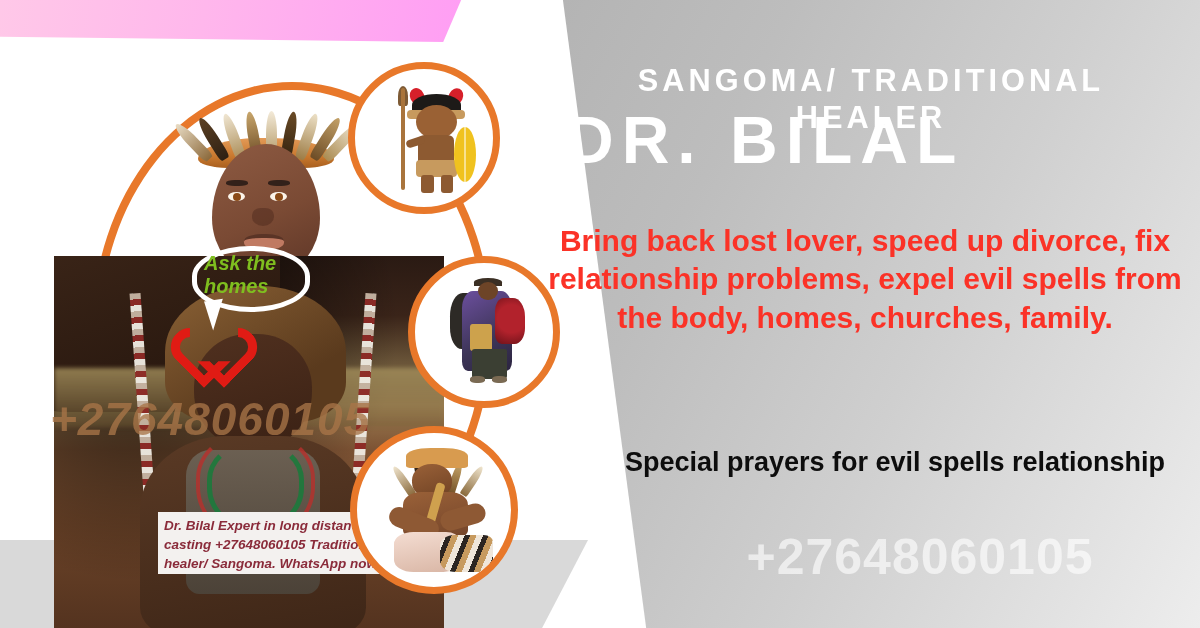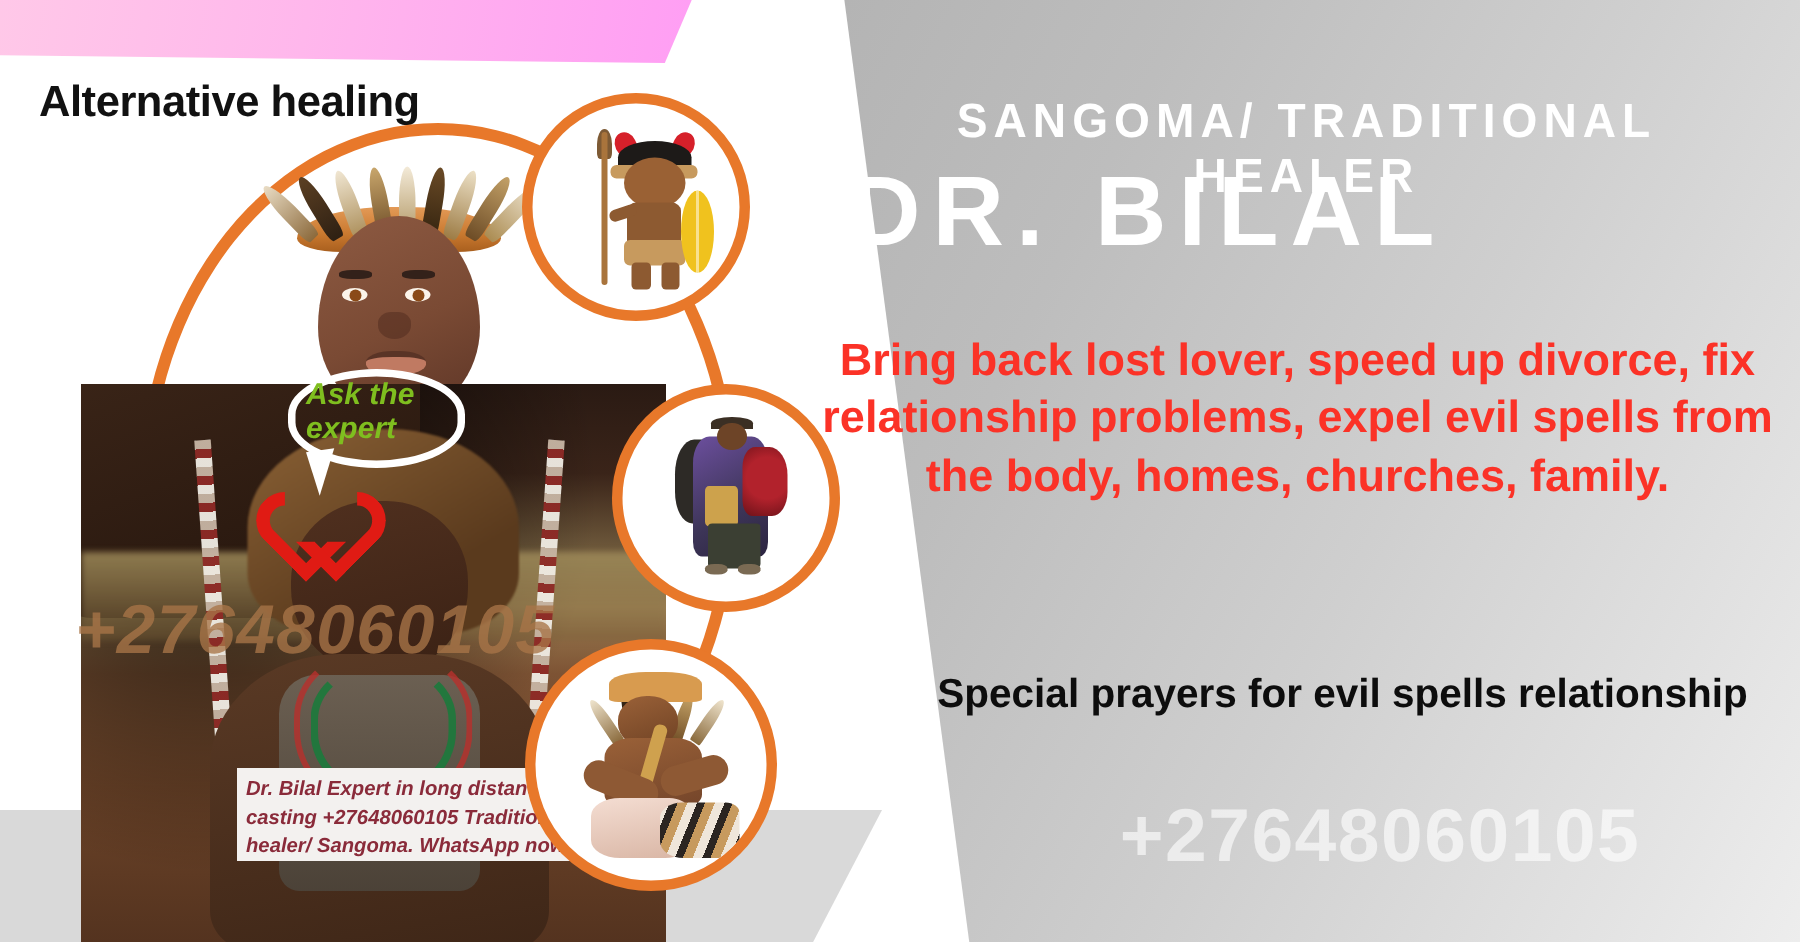--- a/index.html
+++ b/index.html
@@ -370,21 +370,20 @@
 
 <div id="poster">
 
   <div class="bar-pink"></div>
   <div class="bar-orange"></div>
 
   <div class="grey-panel"></div>
   <div class="grey-wedge"></div>
   <div class="grey-wedge-2"></div>
 
-  <div class="alt-healing">Alternative healing</div>
 
   <div class="arc"></div>
 
   <div class="main-figure">
     <div class="mf-band">
       <span class="feather" style="left:6px;  transform:rotate(-44deg); background:linear-gradient(180deg,#e9dcc4,#8c6a3c);"></span>
       <span class="feather" style="left:22px; transform:rotate(-32deg); background:linear-gradient(180deg,#5c4023,#2e2013);"></span>
       <span class="feather" style="left:38px; transform:rotate(-20deg); background:linear-gradient(180deg,#f0e6d2,#a98b55);"></span>
       <span class="feather" style="left:54px; transform:rotate(-10deg); background:linear-gradient(180deg,#c8a66c,#6b4a24);"></span>
       <span class="feather" style="left:68px; transform:rotate(0deg);   background:linear-gradient(180deg,#f3ead8,#b09561);"></span>
@@ -422,21 +421,21 @@
       <div class="pp-vest"></div>
       <div class="pp-beads2"></div>
       <div class="pp-beads"></div>
     </div>
   </div>
 
   <div class="heart"></div>
 
   <div class="bubble-tail"></div>
   <div class="bubble"></div>
-  <div class="bubble-text">Ask the expert</div>
+  <div class="bubble-text">Ask the homes</div>
 
   <div class="watermark-photo">+27648060105</div>
 
   <div class="caption">Dr. Bilal Expert in long distance casting +27648060105 Traditional healer/ Sangoma. WhatsApp now</div>
 
   <div class="circle c1">
     <div class="w-spear-tip"></div>
     <div class="w-spear"></div>
     <div class="w-plume-l"></div>
     <div class="w-plume-r"></div>

